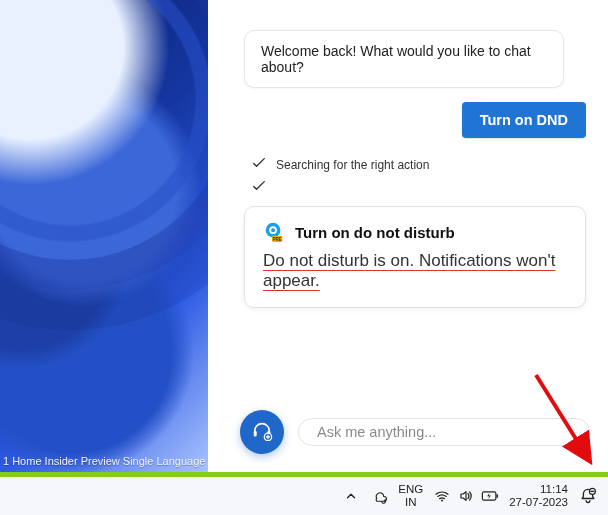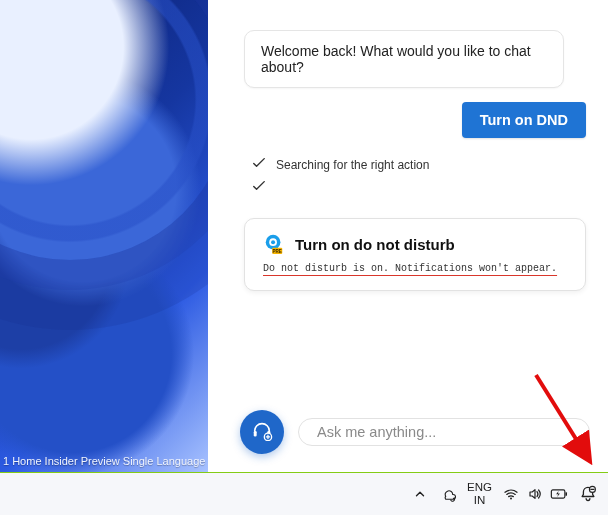--- a/index.html
+++ b/index.html
@@ -37,48 +37,48 @@
   }
   .user-row { display:flex; justify-content:flex-end; margin: 14px 0 18px 0; }
   .user-bubble {
     background: #1f74d4; color: #fff; border-radius: 4px;
     padding: 10px 18px; font-size: 14.5px; font-weight: 600;
     box-shadow: 0 1px 2px rgba(0,0,0,0.12);
   }
   .status-line { display:flex; align-items:center; gap:10px; font-size:12px; color:#333; margin: 4px 0 6px 8px; }
   .check { width:14px; display:inline-block; }
   .result-card {
-    margin-top: 22px; background:#fff; border:1px solid #e2e2e2; border-radius:10px;
+    margin-top: 10px; background:#fff; border:1px solid #e2e2e2; border-radius:10px;
     padding: 14px 18px 16px 18px; box-shadow: 0 2px 5px rgba(0,0,0,0.06);
   }
   .result-head { display:flex; align-items:center; gap:10px; }
   .result-title { font-weight:700; font-size:15px; color:#111; }
   .result-icon { width:22px; height:22px; }
-  .result-desc { margin-top:8px; font-size:10px; color:#333;
-    text-decoration: underline; text-decoration-color:#d9362b; text-underline-offset:4px;font-family:Liberation Mono, monospace; }
+  .result-desc { margin-top:8px; font-size:17px; color:#333;
+    text-decoration: underline; text-decoration-color:#d9362b; text-underline-offset:4px; }
   .input-row {
     display:flex; align-items:center; gap:14px; padding: 10px 18px 18px 18px;
   }
   .fab {
     width:44px; height:44px; border-radius:50%; background:#1f67c9;
     display:flex; align-items:center; justify-content:center; flex:0 0 auto;
     box-shadow: 0 3px 8px rgba(31,103,201,0.35);
   }
   .ask {
     flex:1 1 auto; height:28px; border-radius:22px; background:#fff;
     border:1px solid #e2e2e2; display:flex; align-items:center; padding:0 18px;
   }
   .ask input {
     border:none; outline:none; font-size:14.5px; color:#333; width:100%;
     background:transparent;
   }
   .ask input::placeholder { color:#8a8a8a; }
   .taskbar {
     position:absolute; left:0; right:0; bottom:0; height:43px;
-    background:#f6f7fa; border-top:1px solid #84cc16;
+    background:#f6f7fa; border-top:5px solid #84cc16;
     display:flex; align-items:center; justify-content:flex-end; padding:0 10px 0 12px;
     font-size:12px; color:#222;margin-top:39px;
   }
   .tray { display:flex; align-items:center; gap:10px; }
   .lang { text-align:center; line-height:13px; font-size:11.5px; }
   .clock { text-align:right; line-height:13px; font-size:11.5px; }
   .ticon { display:flex; align-items:center; justify-content:center; width:18px; height:18px; }
   .net-cluster { display:flex; align-items:center; gap:6px; }
   .arrow {
     position:absolute; right:10px; bottom:46px; width:70px; height:100px; pointer-events:none;
@@ -199,20 +199,24 @@
           </svg>
         </span>
         <span class="ticon">
           <svg viewBox="0 0 20 12" width="20" height="12">
             <rect x="1.5" y="1.5" width="15" height="9" rx="1.6" fill="none" stroke="#222" stroke-width="1.3"></rect>
             <rect x="17.2" y="4" width="1.7" height="4" rx="0.7" fill="#222"></rect>
             <path d="M9.5 2.8 6.8 6.4h2.3L8 9.2l3-3.8H8.8z" fill="#222"></path>
           </svg>
         </span>
       </div>
+      <div class="clock">
+        <div>11:14</div>
+        <div>27-07-2023</div>
+      </div>
       <span class="ticon" style="width:20px">
         <svg viewBox="0 0 18 18" width="18" height="18">
           <path d="M9 2.3a4.6 4.6 0 0 1 4.6 4.6v2.4l1.3 2.2H3.1l1.3-2.2V6.9A4.6 4.6 0 0 1 9 2.3z" fill="none" stroke="#222" stroke-width="1.3" stroke-linejoin="round"></path>
           <path d="M7.1 13.6a1.9 1.9 0 0 0 3.8 0" fill="none" stroke="#222" stroke-width="1.3" stroke-linecap="round"></path>
           <circle cx="13.4" cy="4.4" r="3" fill="#f6f7fa"></circle>
           <path d="M11.9 4.4h3" stroke="#222" stroke-width="1.3" stroke-linecap="round"></path>
           <circle cx="13.4" cy="4.4" r="3" fill="none" stroke="#222" stroke-width="1.1"></circle>
         </svg>
       </span>
     </div>

